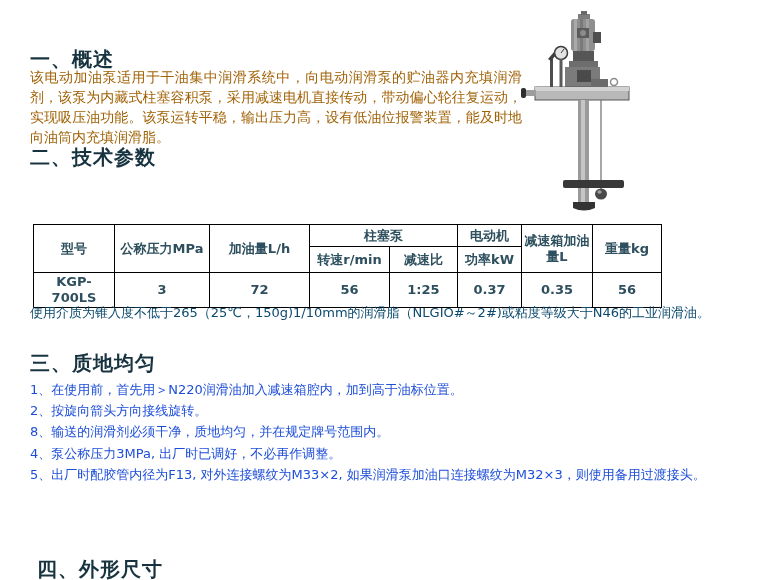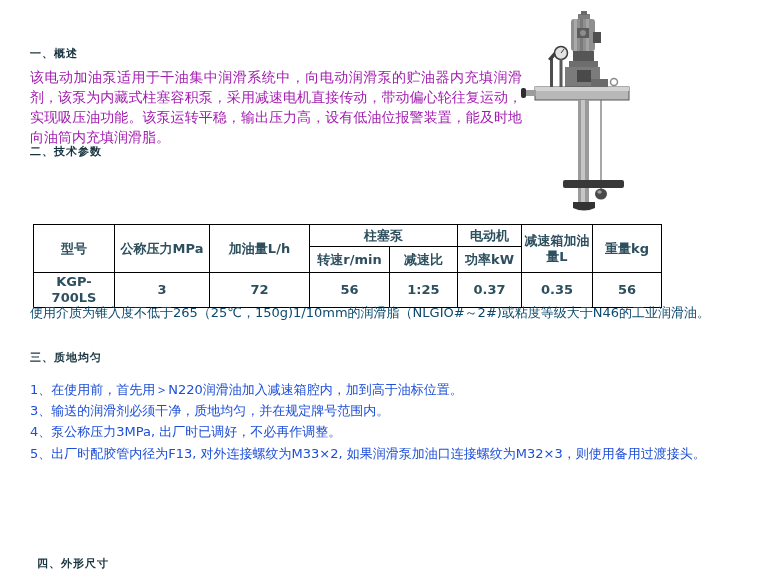--- a/index.html
+++ b/index.html
@@ -7,29 +7,29 @@
     width:757px;height:580px;
     background:#ffffff;
     font-family:"DejaVu Sans","Liberation Sans",sans-serif;
     color:#2d4f5e;
     position:relative;
     overflow:hidden;
   }
   .abs{position:absolute;}
   h2.sec-heading{
     margin:0;
-    font-size:11px;
+    font-size:20px;
     font-weight:bold;
     color:#17333f;
     letter-spacing:1px;
   }
   .body-par{
     font-size:14px;
     line-height:20px;
-    color:#a21caf;
+    color:#a16207;
     text-align:justify;
   }
   .note-par{
     font-size:13px;
     color:#0c4a6e;
   }
   .usage-list .usage-item{
     font-size:13px;
     line-height:21.2px;
     color:#1d4ed8;
@@ -98,21 +98,22 @@
   </tr>
 </tbody>
   </table>
 
 <div class="note-par abs" style="left:30px;top:304px;width:710px;">使用介质为锥入度不低于265（25℃，150g)1/10mm的润滑脂（NLGIO#～2#)或粘度等级大于N46的工业润滑油。</div>
 
 <h2 class="sec-heading abs" style="left:30px;top:350px;">三、质地均匀</h2>
 
 <div class="usage-list abs" style="left:30px;top:379px;width:720px;">
   <div class="usage-item">1、在使用前，首先用＞N220润滑油加入减速箱腔内，加到高于油标位置。</div>
-  <div class="usage-item">3、输送的润滑剂必须干净，质地均匀，并在规定牌号范围内。</div>
+  <div class="usage-item">2、按旋向箭头方向接线旋转。</div>
+  <div class="usage-item">8、输送的润滑剂必须干净，质地均匀，并在规定牌号范围内。</div>
   <div class="usage-item">4、泵公称压力3MPa, 出厂时已调好，不必再作调整。</div>
   <div class="usage-item">5、出厂时配胶管内径为F13, 对外连接螺纹为M33×2, 如果润滑泵加油口连接螺纹为M32×3，则使用备用过渡接头。</div>
 </div>
 
 <h2 class="sec-heading abs" style="left:30px;top:556px;margin-left:7px;">四、外形尺寸</h2>
 
 <div class="abs pump-wrap">
   <svg width="130" height="212" viewBox="0 0 130 212">
 
     <rect x="58" y="10" width="12" height="5" fill="#7d7d7d"></rect>

